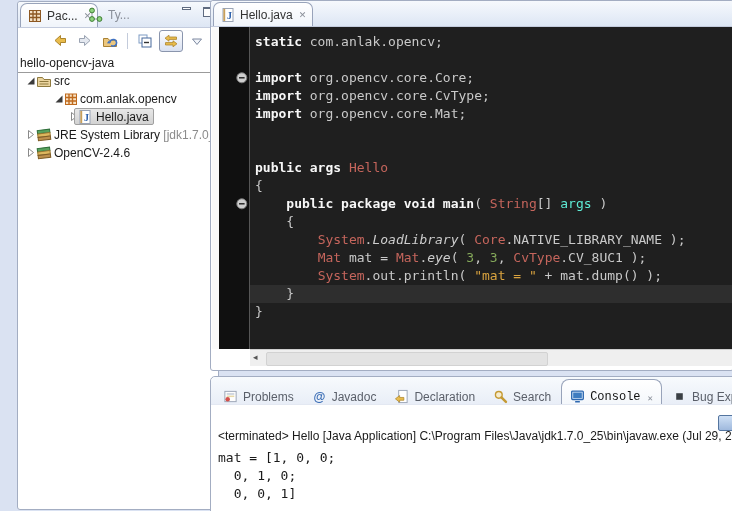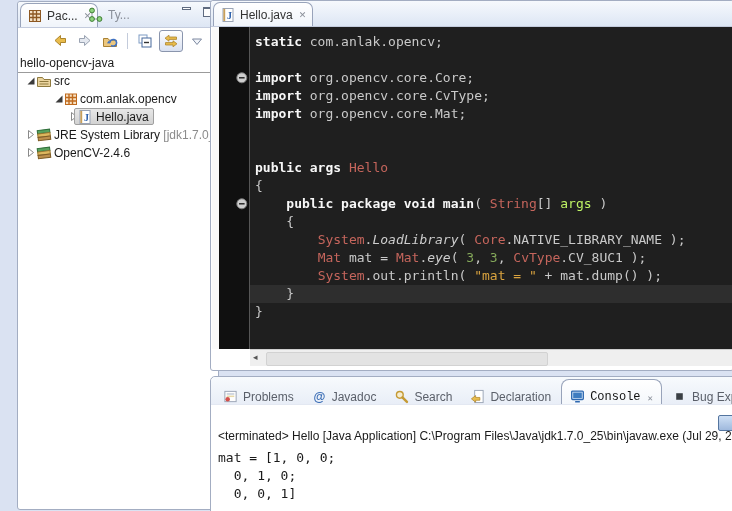--- a/index.html
+++ b/index.html
@@ -58,21 +58,21 @@
   #current-line{position:absolute;left:38px;right:0;height:18px;background:#2e2e2e;}
   #code-lines{position:absolute;left:38px;top:6px;right:0;
     font-family:"DejaVu Sans Mono","Liberation Mono",monospace;font-size:13px;line-height:18px;}
   .code-line{height:18px;white-space:pre;padding-left:5px;position:relative;}
   .c-kw{color:#f7f7f7;font-weight:bold}
   .c-pl{color:#c9c9c9}
   .c-ty{color:#c5655c}
   .c-st{color:#cdcdcd;font-style:italic}
   .c-nm{color:#84a85a}
   .c-sr{color:#d9a33f}
-  .c-ar{color:#bef264}
+  .c-ar{color:#5eead4}
   #editor-hscroll{position:absolute;left:39px;right:1px;top:348px;height:16px;background:#efefef;
     border-top:1px solid #cfcfcf;}
   #hscroll-arrow{position:absolute;left:3px;top:2px;font-size:9px;color:#555;cursor:pointer;}
   #hscroll-thumb{position:absolute;left:16px;top:2px;width:58%;height:12px;background:#e3e3e3;
     border:1px solid #d2d2d2;border-radius:2px;cursor:pointer;}
 
   
   #bottom-card{left:210px;top:376px;width:524px;height:136px;border-radius:5px 0 0 0;}
   #bottom-tabstrip{position:relative;height:27px;background:linear-gradient(#f7fafd,#e9eef7);
     border-bottom:1px solid #e3e8f2;border-radius:5px 0 0 0;display:flex;align-items:flex-end;
@@ -339,34 +339,34 @@
         <span>
           <svg width="15" height="15" viewBox="0 0 16 16">
             <text x="1.5" y="12.5" font-size="13" font-weight="bold" fill="#3a6db5" font-family="Liberation Sans,sans-serif">@</text>
           </svg>
         </span>
         <span>Javadoc</span>
       </div>
       <div class="btab">
         <span>
           <svg width="15" height="15" viewBox="0 0 16 16">
+            <rect x="5" y="1.5" width="9" height="13" fill="#fff" stroke="#9aa4b5"></rect>
+            <path d="M1.5 10.5 L6 7 V9 H10.5 V12 H6 V14 Z" fill="#e9bc4c" stroke="#ad852c" stroke-width="0.8"></path>
+          </svg>
+        </span>
+        <span>Declaration</span>
+      </div>
+      <div class="btab">
+        <span>
+          <svg width="15" height="15" viewBox="0 0 16 16">
             <circle cx="6.2" cy="6.2" r="3.6" fill="#f6ecce" stroke="#c59a34" stroke-width="1.5"></circle>
             <path d="M9 9 L13.8 13.8" stroke="#c59a34" stroke-width="2.6" stroke-linecap="round"></path>
           </svg>
         </span>
         <span>Search</span>
-      </div>
-      <div class="btab">
-        <span>
-          <svg width="15" height="15" viewBox="0 0 16 16">
-            <rect x="5" y="1.5" width="9" height="13" fill="#fff" stroke="#9aa4b5"></rect>
-            <path d="M1.5 10.5 L6 7 V9 H10.5 V12 H6 V14 Z" fill="#e9bc4c" stroke="#ad852c" stroke-width="0.8"></path>
-          </svg>
-        </span>
-        <span>Declaration</span>
       </div>
       <div class="btab active">
         <span>
           <svg width="15" height="15" viewBox="0 0 16 16">
             <rect x="1.8" y="2.2" width="12.4" height="9" rx="1" fill="#d6e6f8" stroke="#2e68b0" stroke-width="1.4"></rect>
             <rect x="3.4" y="3.8" width="9.2" height="5.8" fill="#3e7cc0"></rect>
             <path d="M5.5 13.6 h5" stroke="#2e68b0" stroke-width="1.6"></path>
           </svg>
         </span>
         <span>Console</span>

